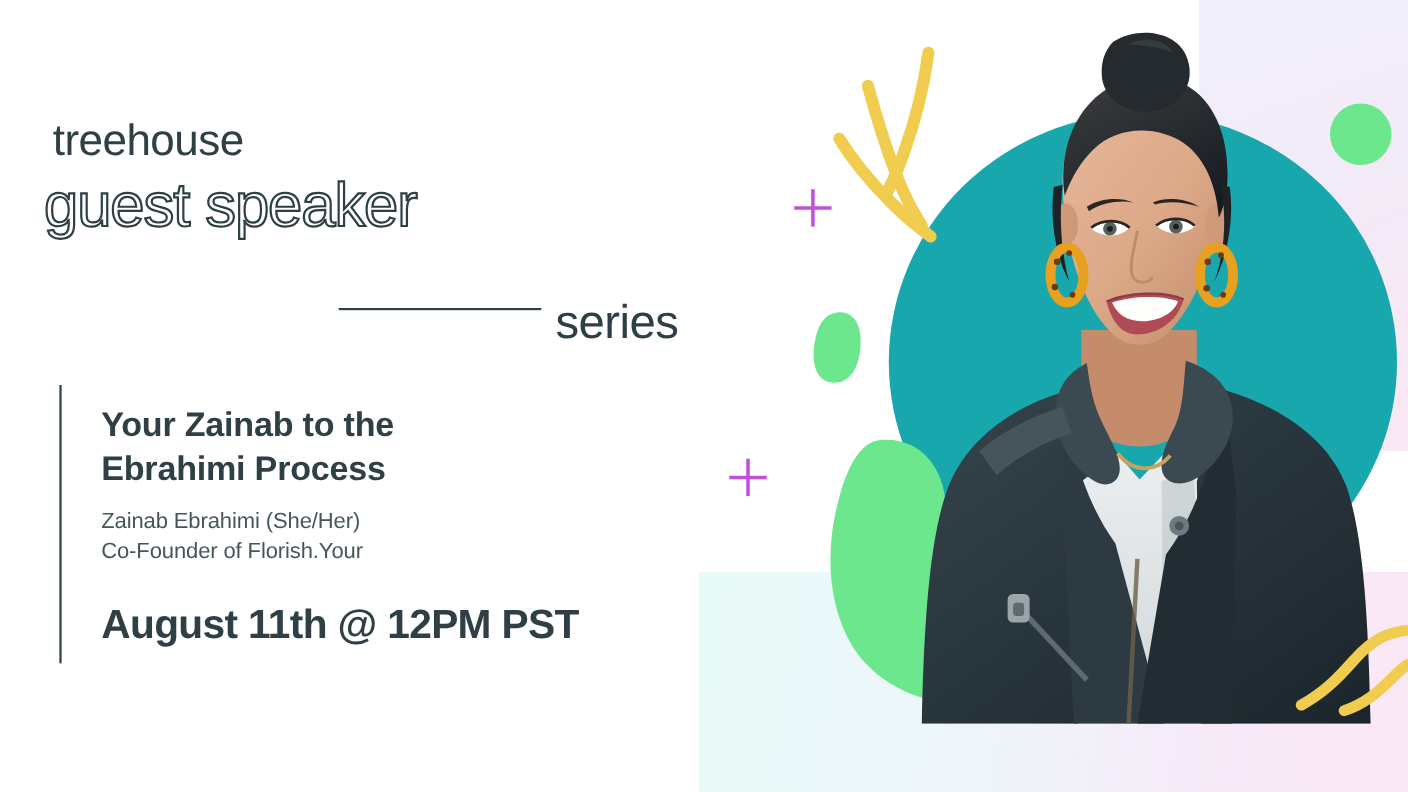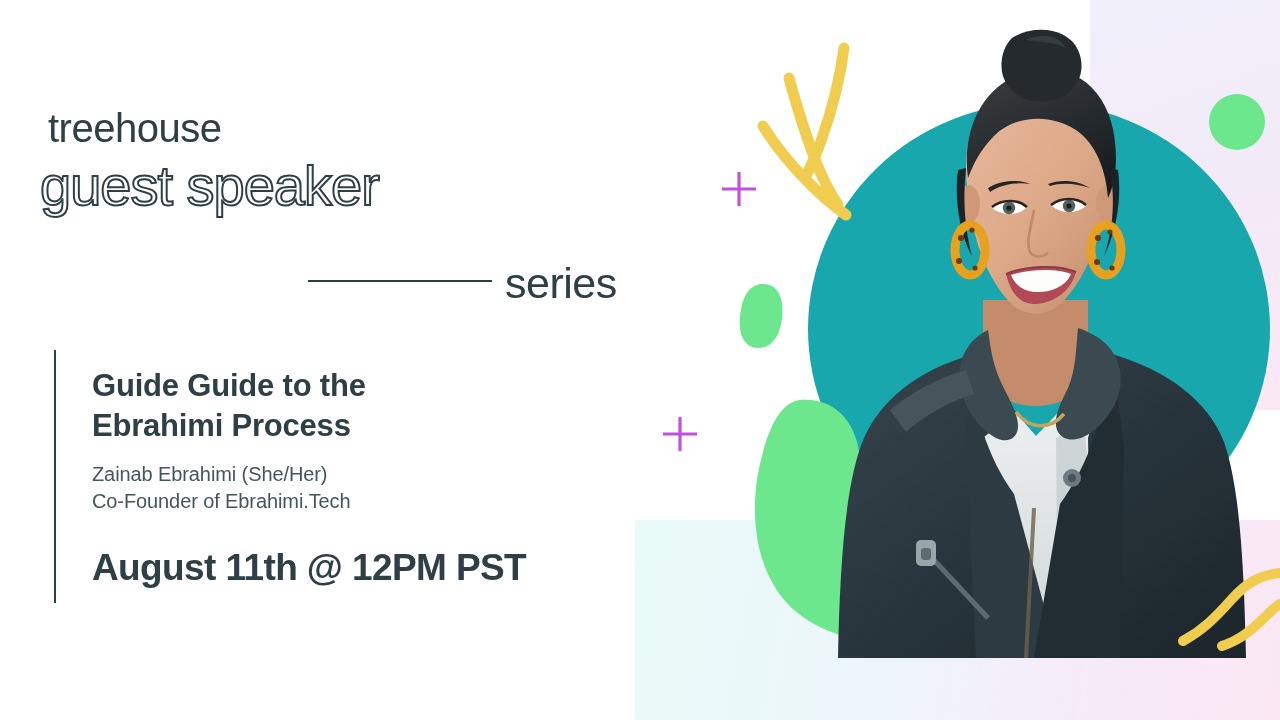--- a/index.html
+++ b/index.html
@@ -80,21 +80,21 @@
 
   #series-rule {
     position: absolute;
     left: 308px; top: 280px;
     width: 184px; height: 2px;
     background: #2e4045;
   }
 
   #series-word {
     position: absolute;
-    left: 505px; top: 259px;
+    left: 505px; top: 269px;
     font-size: 43px;
     font-weight: 400;
     letter-spacing: -0.5px;
     color: #2e4045;
   }
 
   #vrule {
     position: absolute;
     left: 54px; top: 350px;
     width: 2px; height: 253px;
@@ -307,21 +307,21 @@
 
     <div id="headline-outline">guest speaker</div>
 
     <div id="series-rule"></div>
 
     <div id="series-word">series</div>
 
     <div id="vrule"></div>
 
     <div id="detail-block">
-      <p class="talk-title">Guide Guide to the</p>
+      <p class="talk-title">Your Zainab to the</p>
       <p class="talk-title">Ebrahimi Process</p>
       <p class="speaker-line" id="speaker-name">Zainab Ebrahimi (She/Her)</p>
-      <p class="speaker-line">Co-Founder of Ebrahimi.Tech</p>
+      <p class="speaker-line">Co-Founder of Florish.Your</p>
       <p id="datetime">August 11th @ 12PM PST</p>
     </div>
   </div>
 
 </div>
 
 </body></html>

